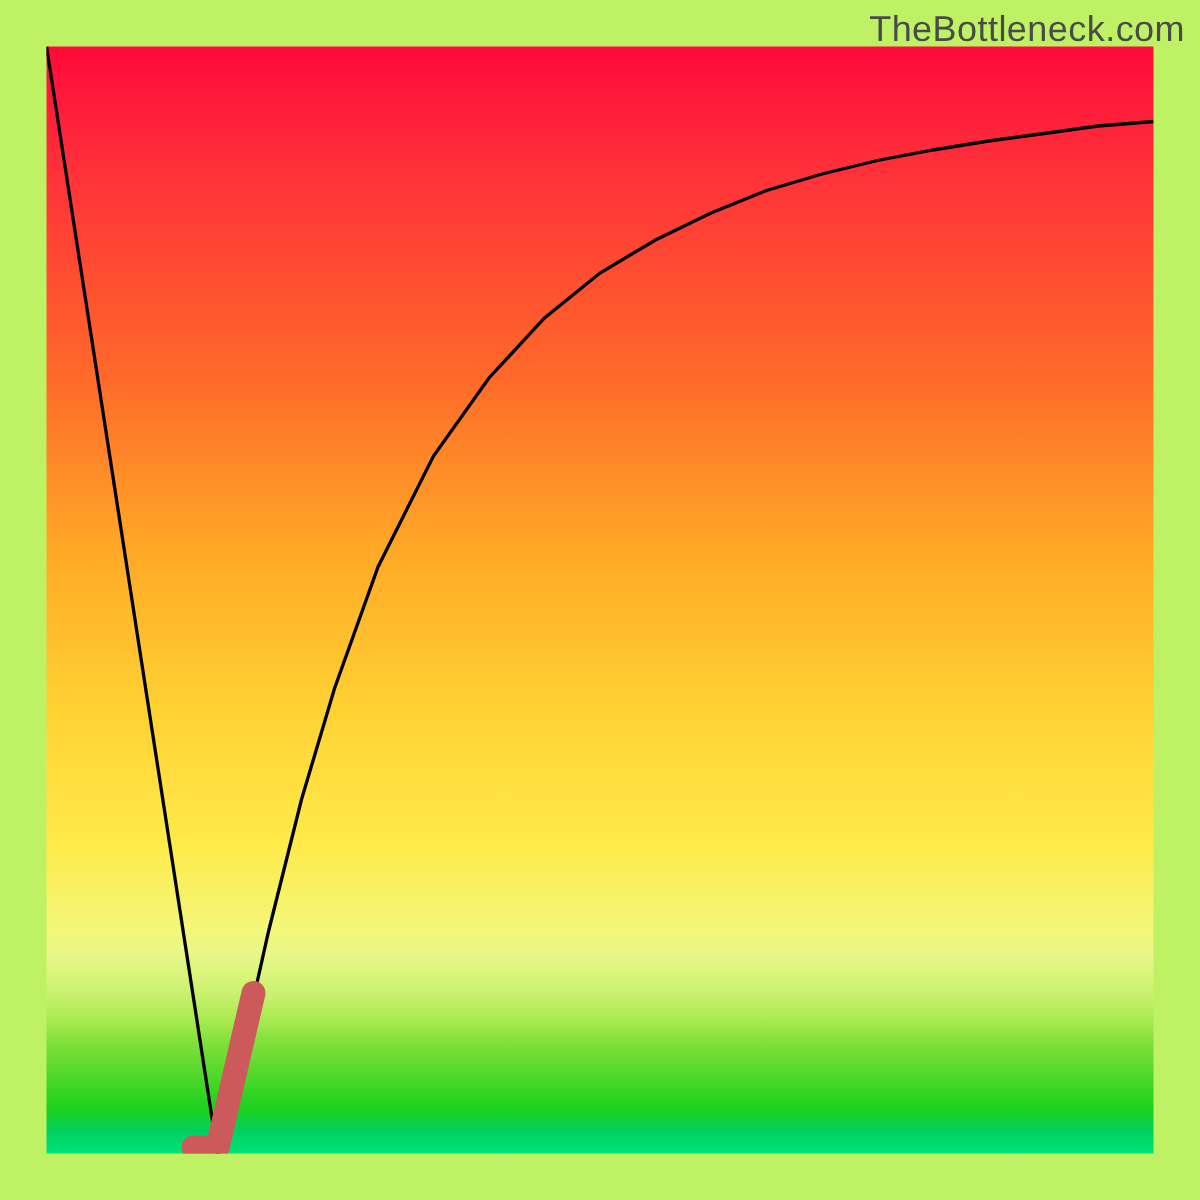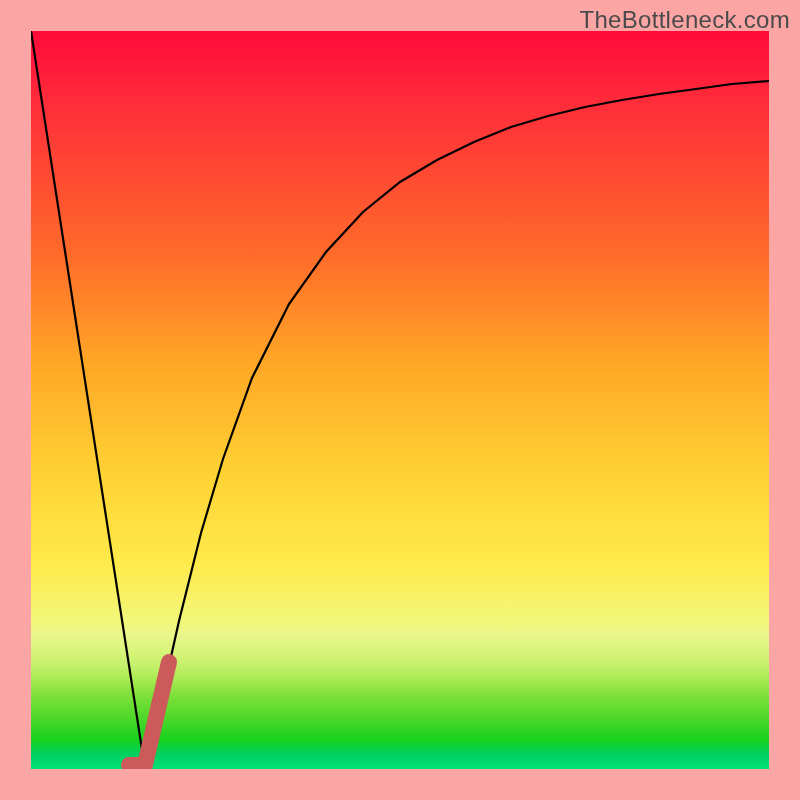--- a/index.html
+++ b/index.html
@@ -8,21 +8,21 @@
     width: 800px;
     height: 800px;
     overflow: hidden;
     background: #000;
     font-family: Arial, Helvetica, sans-serif;
   }
   .frame {
     position: relative;
     width: 800px;
     height: 800px;
-    background: #fca5a5;
+    background: #bef264;
   }
   .plot-area {
     position: absolute;
     left: 31px;
     top: 31px;
     width: 738px;
     height: 738px;
     
     background: linear-gradient(to bottom,
       #ff0a3a 0%,

